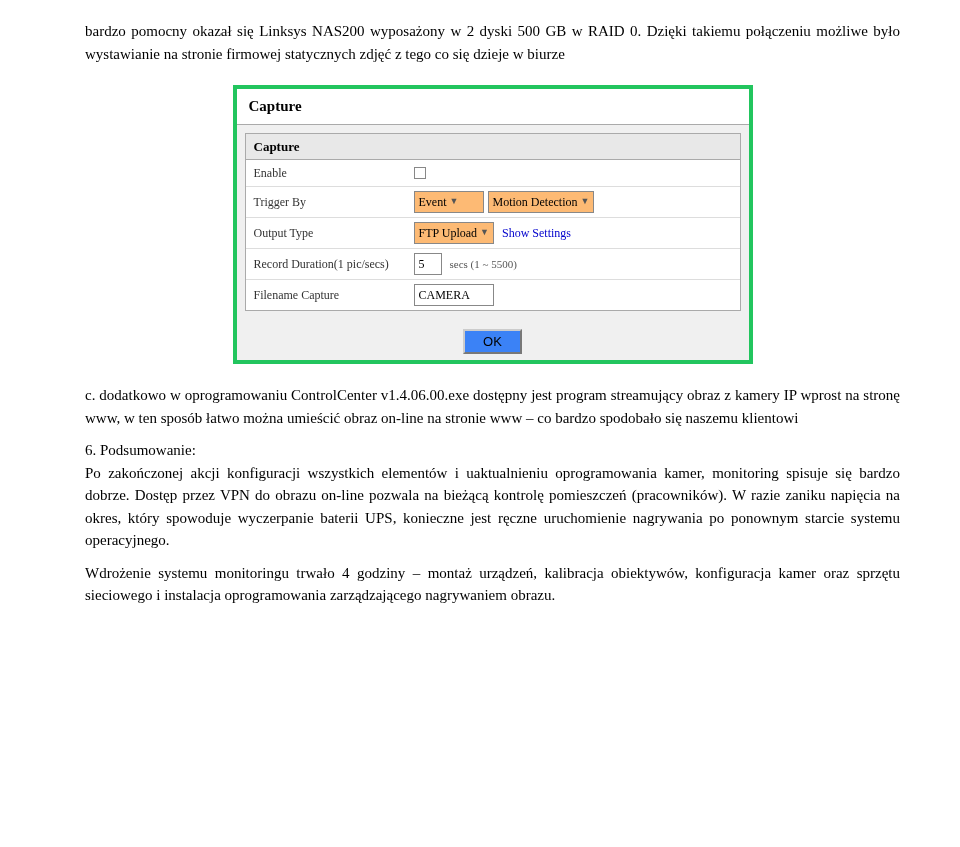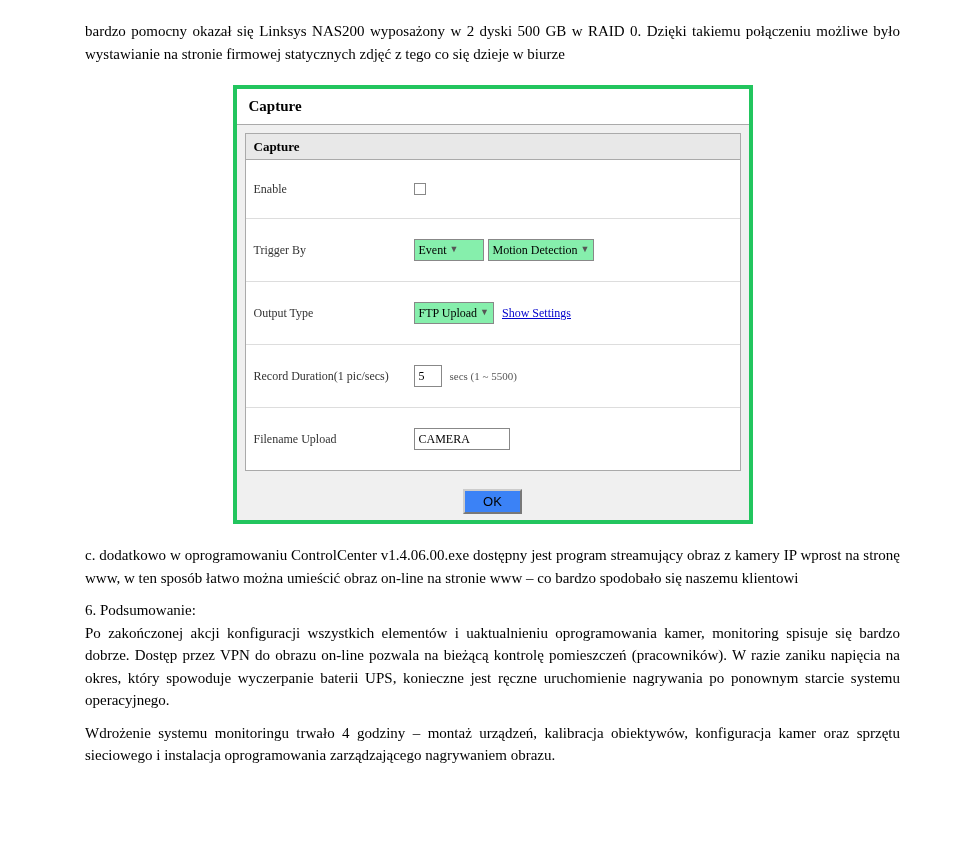--- a/index.html
+++ b/index.html
@@ -42,21 +42,21 @@
       background: #e8e8e8;
       border-bottom: 1px solid #aaa;
       padding: 3px 8px;
       font-size: 13px;
       font-weight: bold;
     }
     .capture-row {
       display: flex;
       align-items: center;
       border-bottom: 1px solid #ddd;
-      padding: 20px 8px;
+      padding: 4px 8px;
       font-size: 12px;
       min-height: 26px;
     }
     .capture-row:last-child {
       border-bottom: none;
     }
     .capture-label {
       width: 160px;
       flex-shrink: 0;
       color: #333;
@@ -70,21 +70,21 @@
     }
     .fake-checkbox {
       width: 12px;
       height: 12px;
       border: 1px solid #888;
       background: #fff;
       display: inline-block;
     }
     .fake-select {
       border: 1px solid #888;
-      background: #86efac;
+      background: #fdba74;
       padding: 1px 4px;
       font-size: 12px;
       display: inline-flex;
       align-items: center;
       gap: 3px;
       min-width: 70px;
     }
     .fake-select-arrow {
       font-size: 9px;
       color: #555;
@@ -97,21 +97,20 @@
       width: 28px;
       display: inline-block;
     }
     .hint-text {
       color: #555;
       font-size: 11px;
       margin-left: 4px;
     }
     .link-text {
       color: #0000cc;
-      text-decoration: underline;
       font-size: 12px;
       margin-left: 4px;
       cursor: pointer;
     }
     .ok-btn-row {
       display: flex;
       justify-content: center;
       padding: 10px 0 6px 0;
     }
     .ok-btn {
@@ -172,23 +171,23 @@
 
         <div class="capture-row">
           <div class="capture-label">Record Duration(1 pic/secs)</div>
           <div class="capture-value">
             <span class="fake-input">5</span>
             <span class="hint-text">secs (1 ~ 5500)</span>
           </div>
         </div>
 
         <div class="capture-row">
-          <div class="capture-label">Filename Upload</div>
-          <div class="capture-value">
-            <span class="fake-input" style="width:96px;">CAMERA</span>
+          <div class="capture-label">Filename Capture</div>
+          <div class="capture-value">
+            <span class="fake-input" style="width:80px;">CAMERA</span>
           </div>
         </div>
 
 
       </div>
       <div class="ok-btn-row">
         <button class="ok-btn">OK</button>
       </div>
     </div>
   </div>

